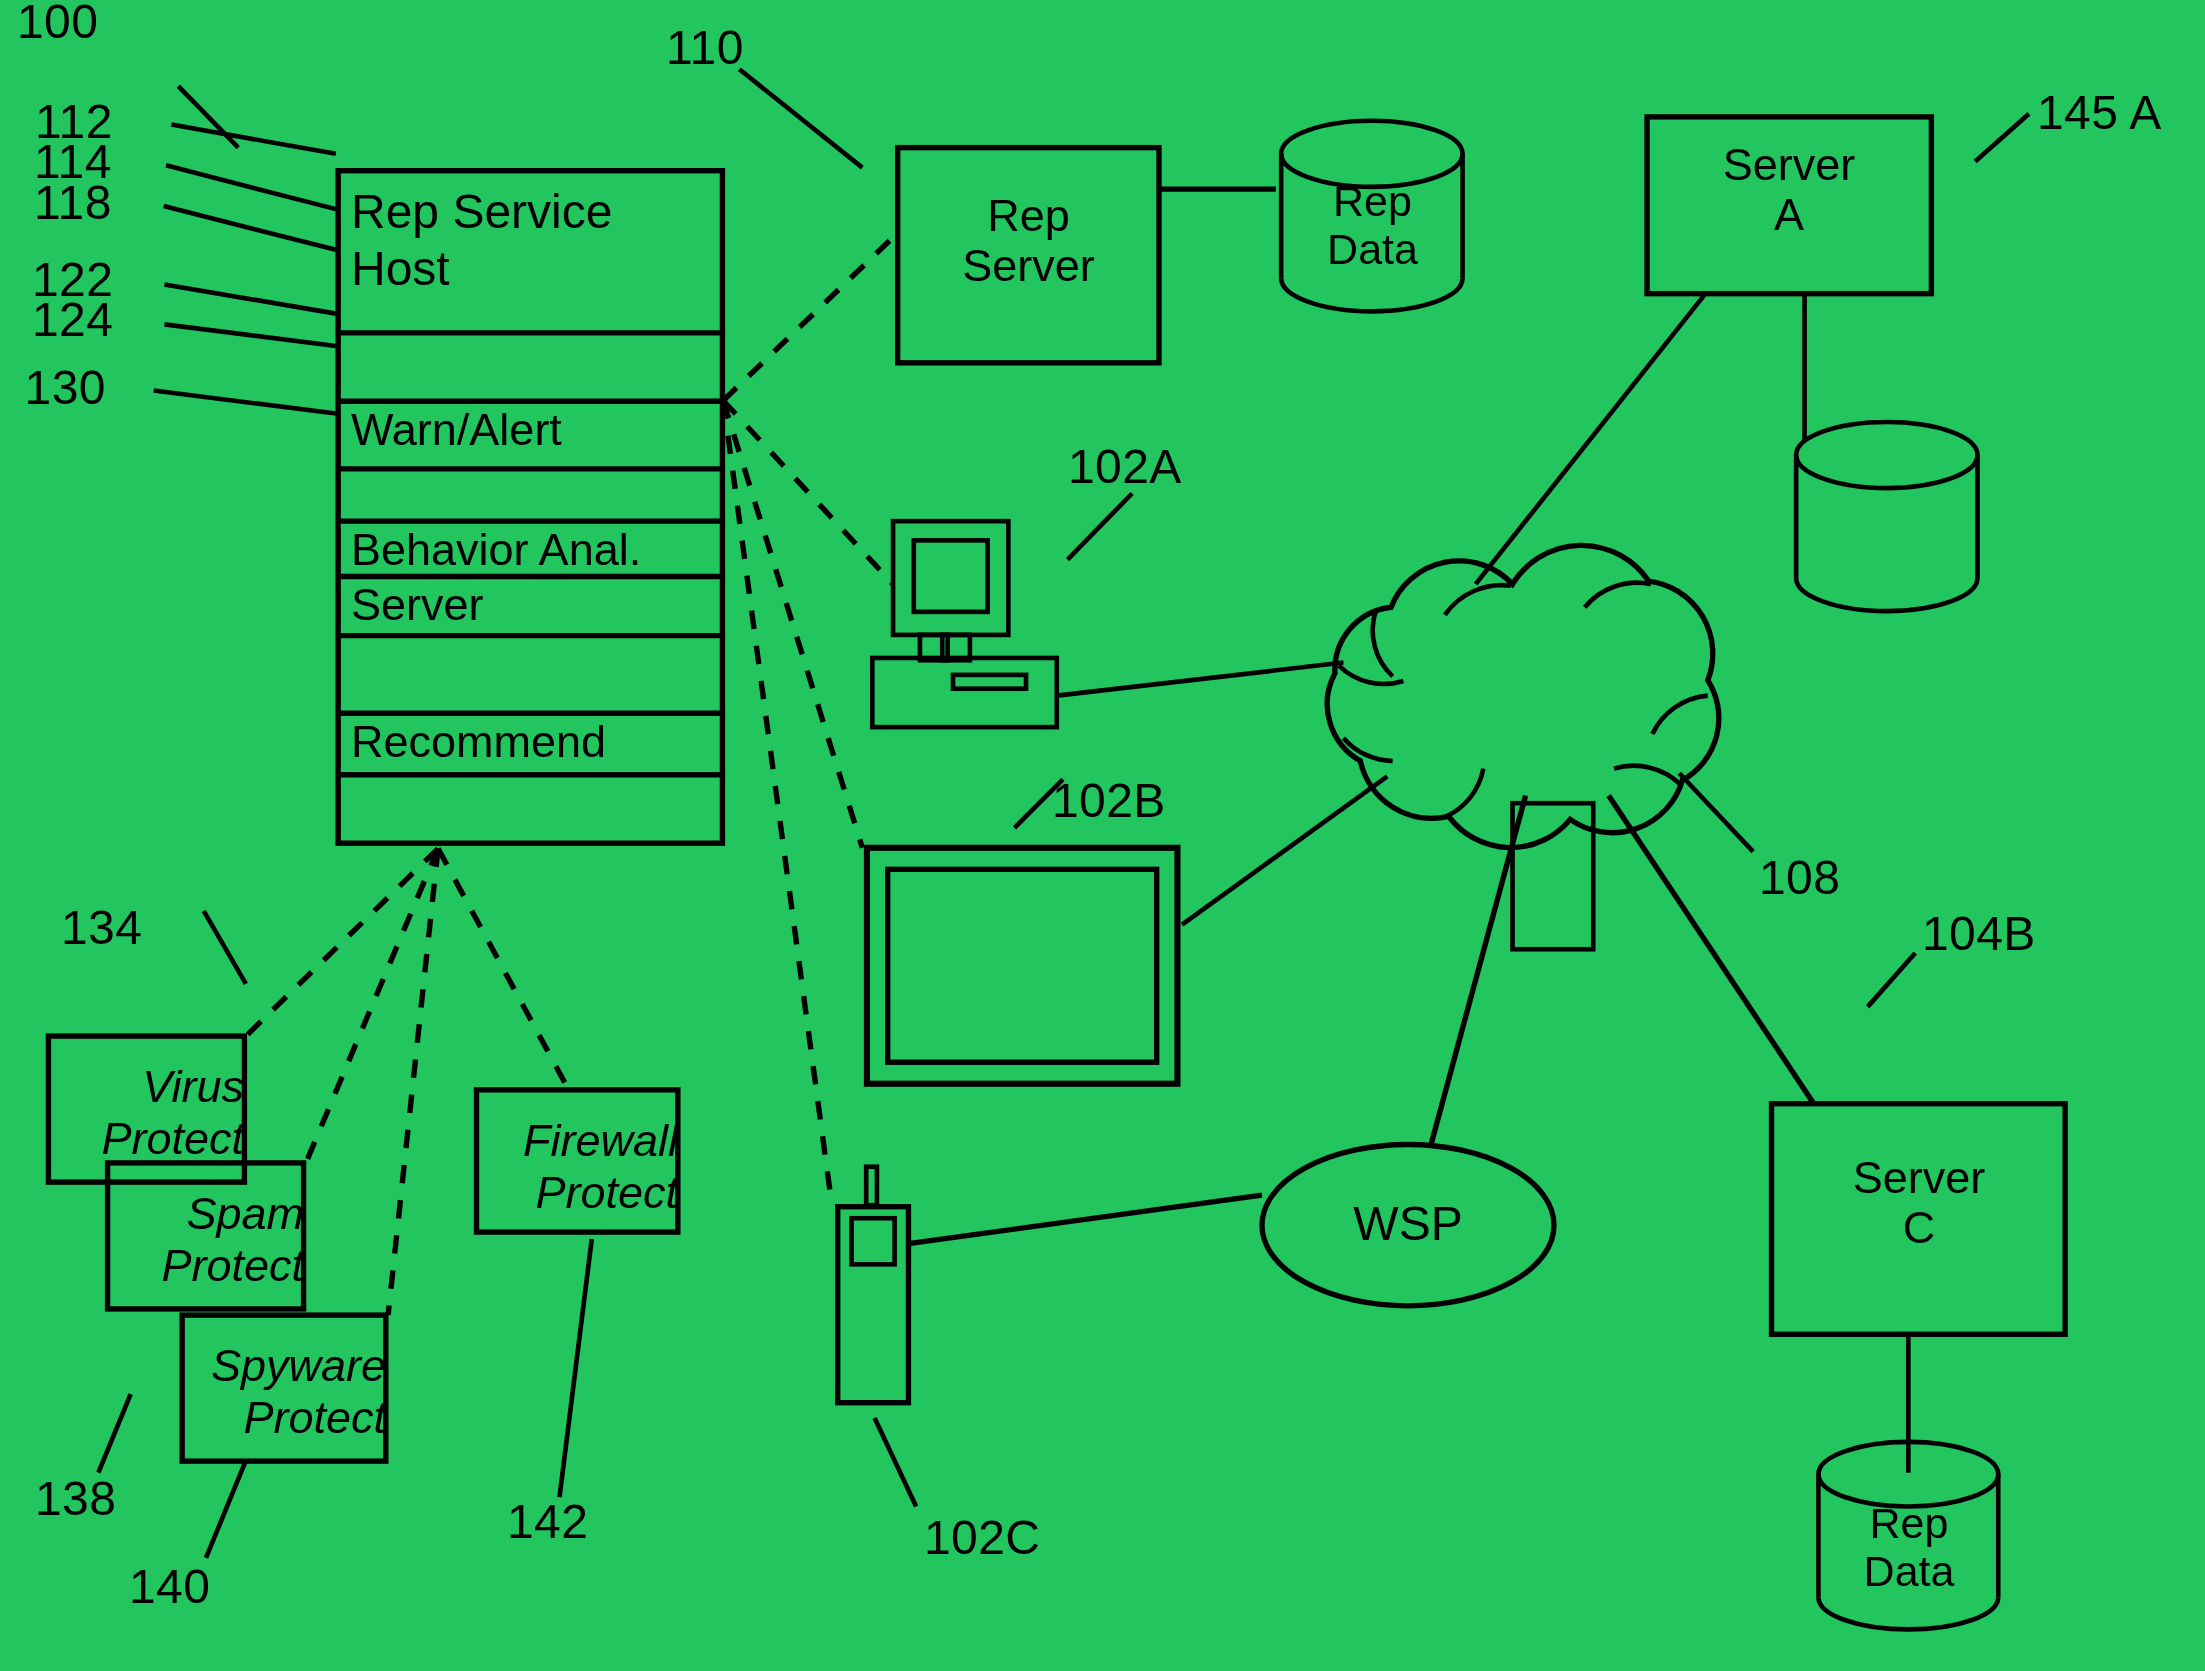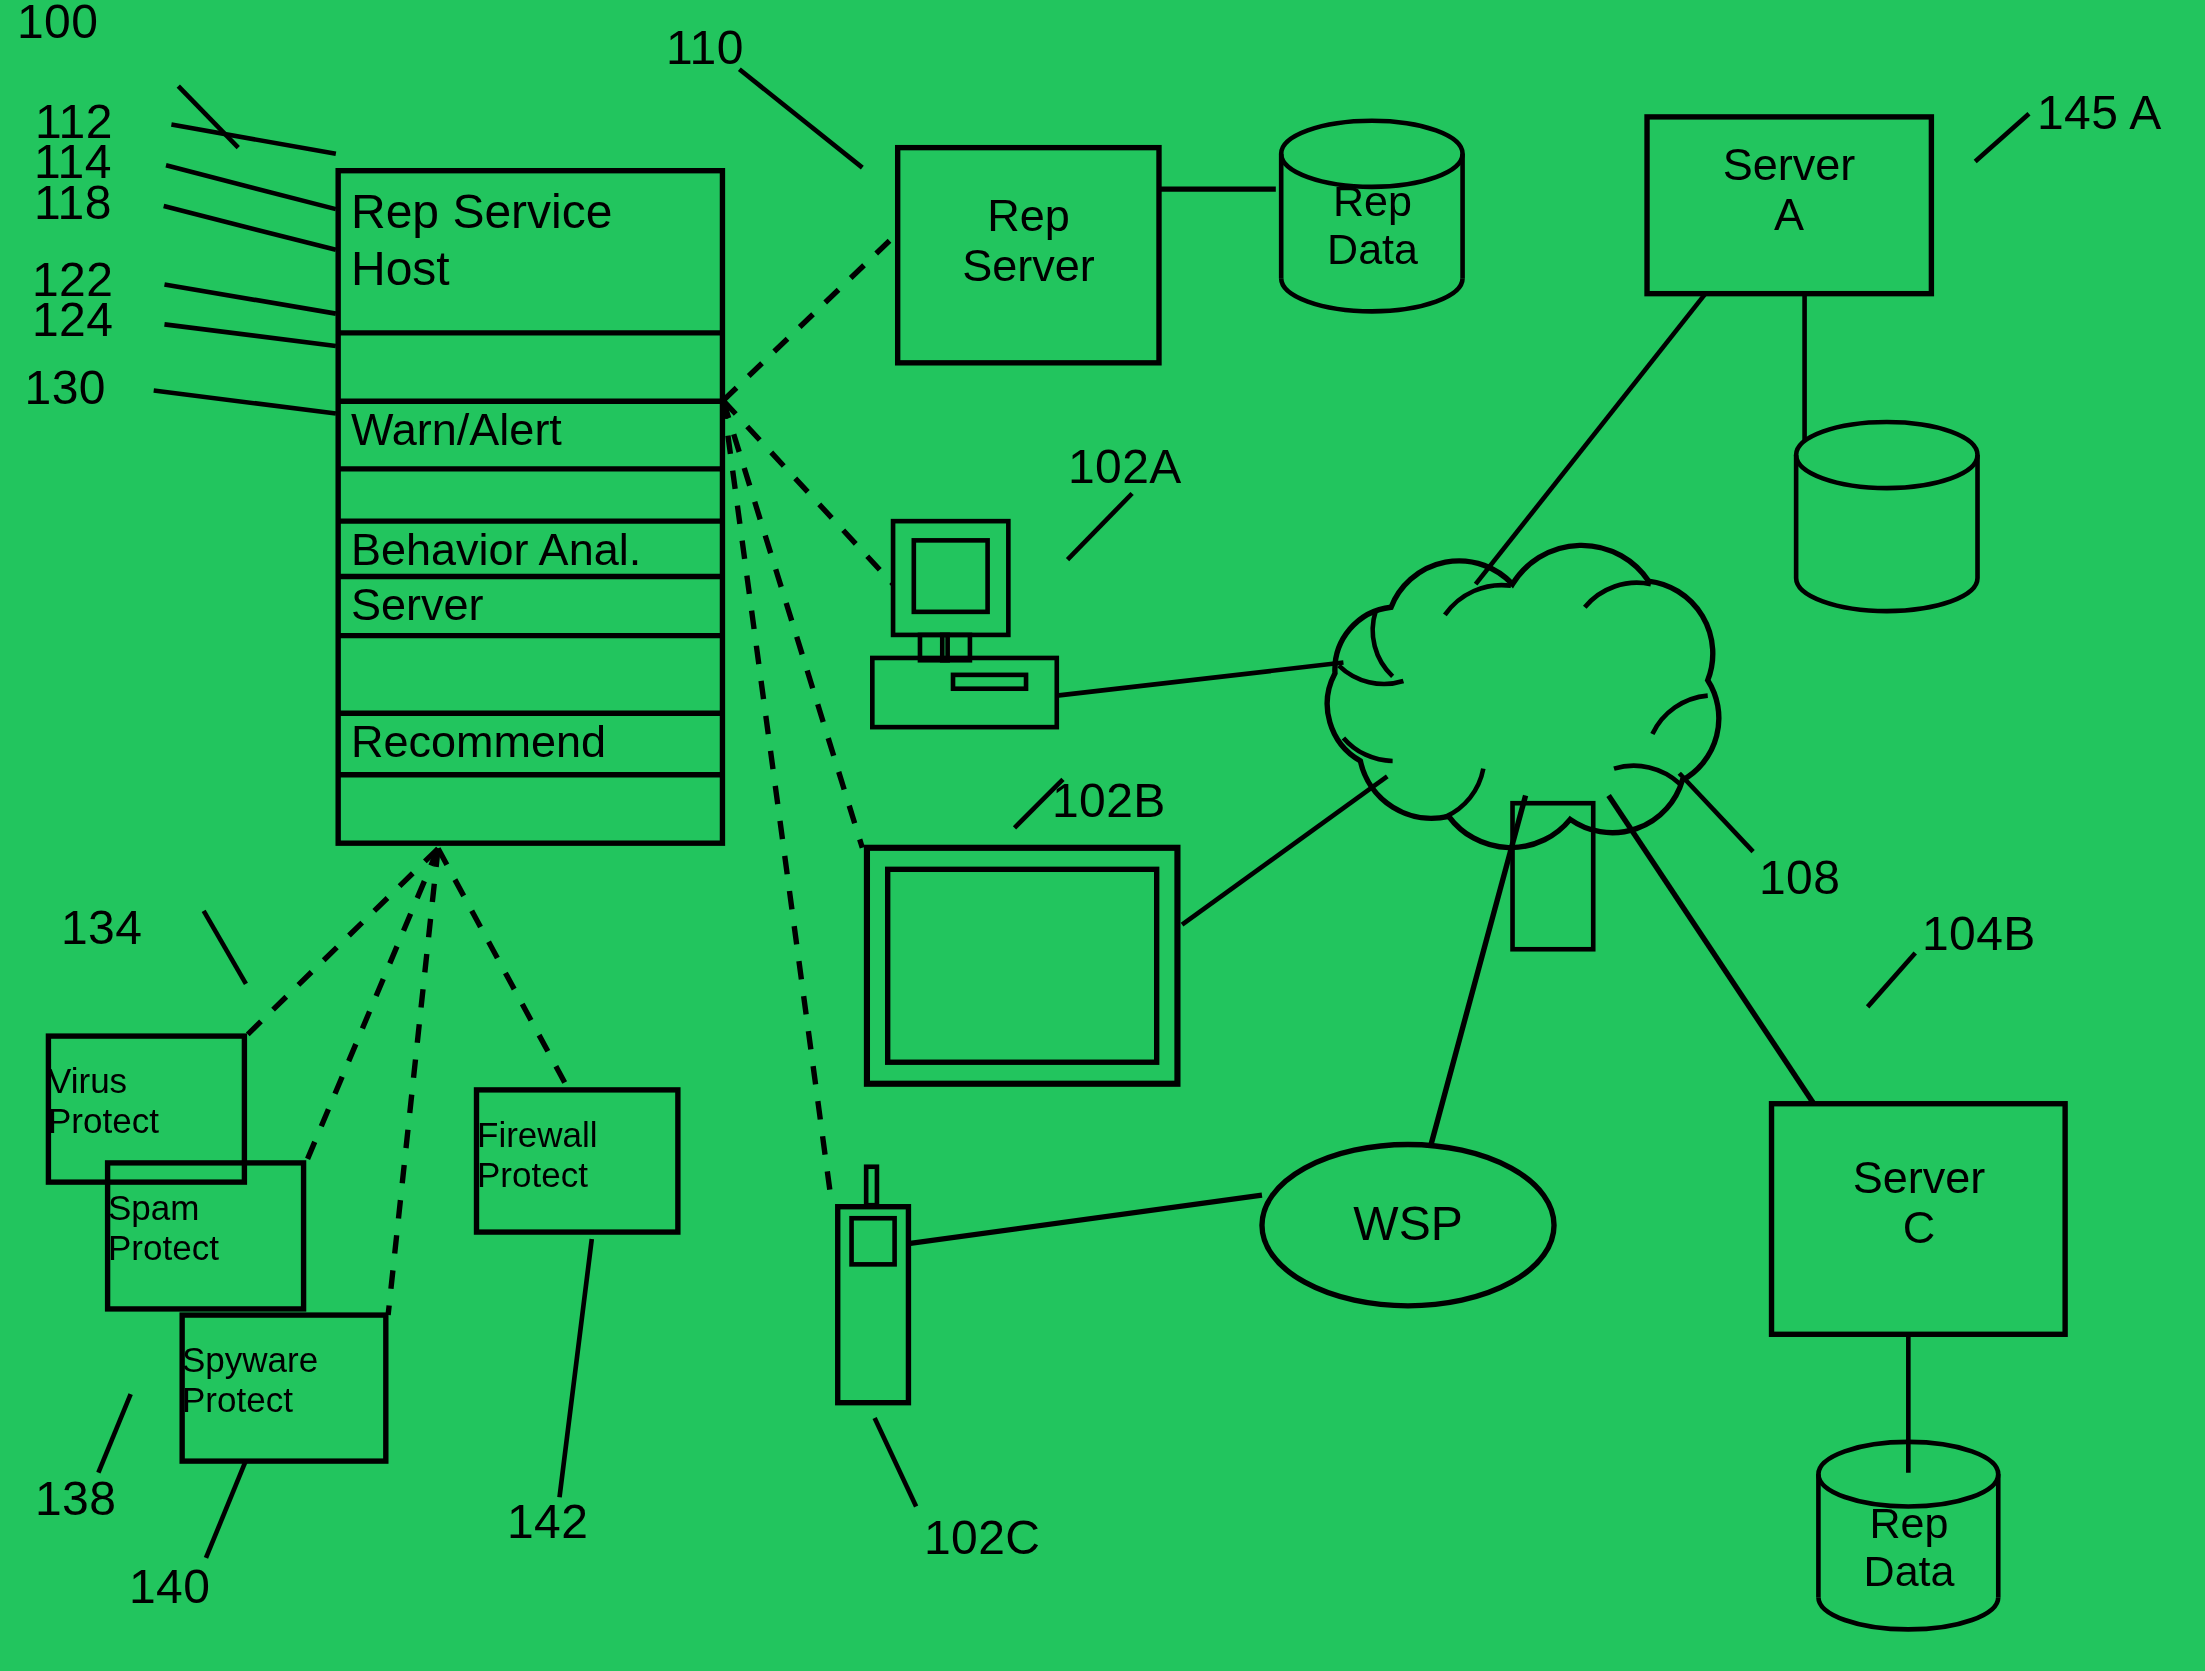--- a/index.html
+++ b/index.html
@@ -42,23 +42,24 @@
   .rowtext {
     font-size: 45px;
     text-align: left;
   }
   .hosttitle {
     font-size: 48px;
     text-align: left;
     line-height: 1.18;
   }
   .smallbox {
-    font-size: 35px;
-    text-align: left;
+    font-size: 45px;
+    text-align: right;
     line-height: 1.15;
+    font-style: italic;
   }
   .wsptext {
     font-size: 48px;
     text-align: center;
   }
   .dbtext {
     font-size: 43px;
     text-align: center;
     line-height: 1.12;
   }

